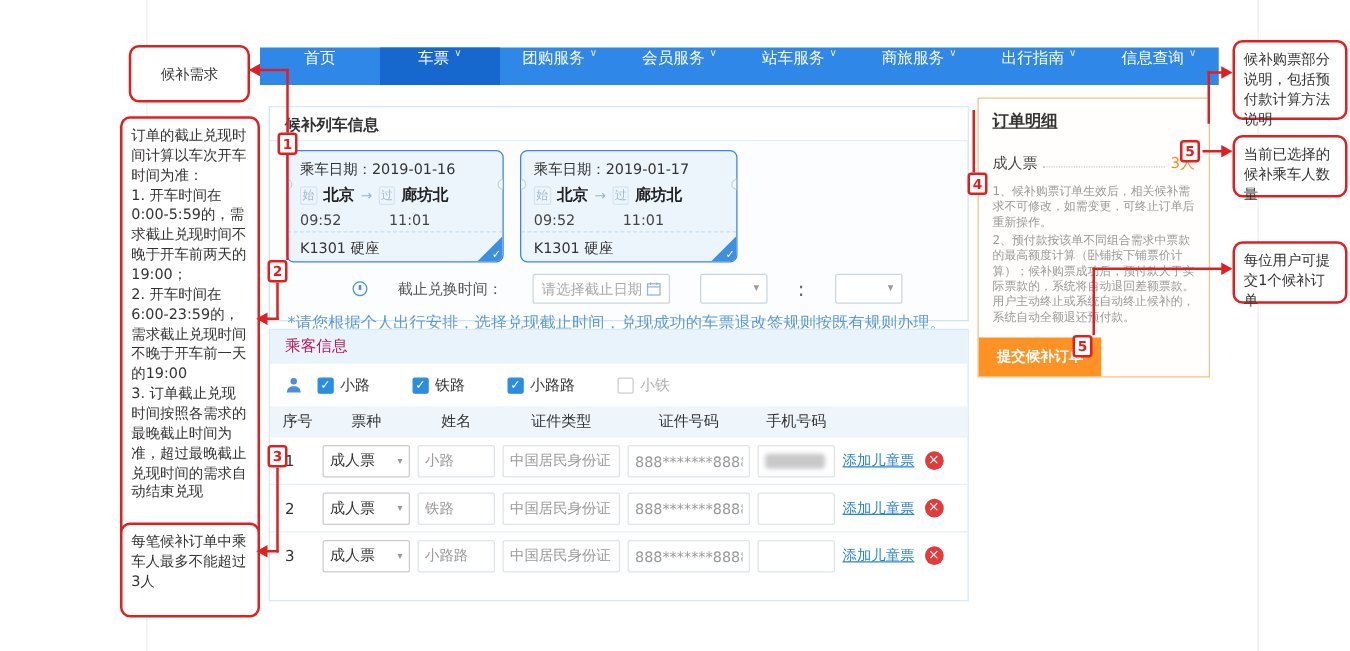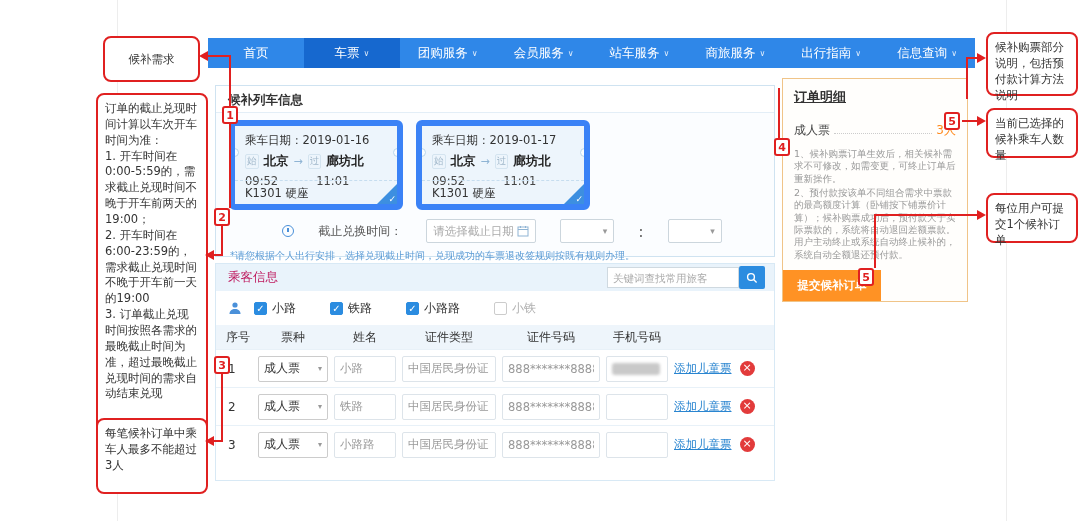--- a/index.html
+++ b/index.html
@@ -2,55 +2,55 @@
 <html><head>
 <meta charset="utf-8">
 <style>
   * { margin:0; padding:0; box-sizing:border-box; }
   body { background:#fff; font-family:"DejaVu Sans","Liberation Sans",sans-serif; }
   #canvas { position:relative; width:1080px; height:521px; background:#fff; overflow:hidden; }
   .edge { position:absolute; top:0; width:1px; height:521px; background:#ededed; }
 
   
   .nav { position:absolute; left:208px; top:38px; width:767px; height:30px; background:#2f87e8; display:flex; }
-  .nav-item { flex:1; display:flex; align-items:center; justify-content:center; color:#fff; font-size:12.5px; cursor:pointer; white-space:nowrap; }
+  .nav-item { flex:1; display:flex; justify-content:center; color:#fff; font-size:12.5px; cursor:pointer; white-space:nowrap; }
   .nav-item.active { background:#1668cf; }
   .nav-caret { font-size:8px; margin-left:4px; opacity:.85; }
 
   
   .callout { position:absolute; border:2px solid #e02020; border-radius:8px; background:#fff; color:#333; font-size:11.5px; line-height:1.38; padding:6px 7px; white-space:pre-line; }
   .mk { position:absolute; width:16px; height:18px; border:2px solid #e02020; border-radius:3px; background:#fff; color:#e02020; font-size:11px; font-weight:bold; display:flex; align-items:center; justify-content:center; z-index:30; }
   .rline { position:absolute; background:#e02020; z-index:25; }
   .arrL { position:absolute; width:0; height:0; border-top:5px solid transparent; border-bottom:5px solid transparent; border-right:9px solid #e02020; z-index:26; }
   .arrR { position:absolute; width:0; height:0; border-top:5px solid transparent; border-bottom:5px solid transparent; border-left:9px solid #e02020; z-index:26; }
 
   
   .panelA { position:absolute; left:215px; top:85px; width:560px; height:172px; border:1px solid #cfe3f1; background:#fbfdff; }
   .panelA-title { height:27px; line-height:27px; padding-left:12px; font-size:12.5px; font-weight:bold; color:#333; background:#fff; border-bottom:1px solid #e3eef7; }
   .cards { display:flex; gap:13px; padding:7px 13px 0; }
-  .tcard { position:relative; width:174px; height:90px; background:#edf5fc; border:6px solid #3b82f6; border-radius:6px; padding:7px 10px 0; font-size:11.5px; color:#333; overflow:hidden; }
+  .tcard { position:relative; width:174px; height:90px; background:#edf5fc; border:1px solid #3b82f6; border-radius:6px; padding:7px 10px 0; font-size:11.5px; color:#333; overflow:hidden; }
   .tcard .notch { position:absolute; width:9px; height:9px; background:#fbfdff; border:1px solid #b9d6ec; border-radius:50%; top:22px; }
   .tcard .notch.l { left:-5px; } .tcard .notch.r { right:-5px; }
   .t-route { margin-top:5px; display:flex; align-items:center; gap:5px; }
   .t-tag { font-size:9.5px; color:#9fb6c9; border:1px solid #d4e4f0; border-radius:2px; padding:0 1px; }
   .t-city { font-size:12.5px; font-weight:bold; color:#222; }
   .t-arrow { color:#8fb4d4; font-size:11px; }
   .t-times { margin-top:4px; color:#444; display:flex; gap:38px; }
   .t-bottom { position:absolute; left:0; right:0; bottom:0; height:24px; line-height:24px; padding-left:10px; border-top:1px dashed #c6ddef; color:#333; }
   .t-check { position:absolute; right:0; bottom:0; width:0; height:0; border-bottom:20px solid #3d8fe0; border-left:20px solid transparent; }
   .t-checkmark { position:absolute; right:1px; bottom:0; color:#fff; font-size:9px; z-index:2; }
   .deadline-row { display:flex; align-items:center; gap:24px; margin:9px 0 0 14px;justify-content:center; }
   .clock-ic { width:12px; height:12px; border:1.5px solid #4a90d9; border-radius:50%; position:relative; }
   .clock-ic:after { content:""; position:absolute; left:4px; top:2px; width:1.5px; height:4px; background:#4a90d9; }
   .dl-label { font-size:12px; color:#555; }
   .inputbox { height:24px; border:1px solid #ccd6dd; background:#fff; border-radius:2px; display:flex; align-items:center; padding:0 6px; color:#aaa; font-size:11.5px; }
   .date-input { width:110px; justify-content:space-between; }
   .mini-select { width:54px; justify-content:flex-end; color:#999; font-size:9px; }
   .dl-colon { color:#666; }
-  .panel-note { margin:6px 0 0 14px; font-size:10px; color:#5b9bd5; }
+  .panel-note { margin:6px 0 0 14px; font-size:13px; color:#5b9bd5; }
 
   
   .panelB { position:absolute; left:215px; top:263px; width:560px; height:218px; border:1px solid #d8e9f5; background:#fff; }
   .pB-head { height:27px; background:#e9f3fb; display:flex; align-items:center; }
   .pB-title { font-size:12.5px; font-weight:normal; color:#be185d; padding-left:12px; flex:1; }
   .search-wrap { display:flex; align-items:center; margin-right:9px; }
   .search-input { width:132px; height:21px; border:1px solid #cfd9e0; background:#fff; font-size:10.5px; color:#555; padding:0 5px; outline:none; font-family:inherit; }
   .search-input::placeholder { color:#aaa; }
   .search-btn { width:26px; height:23px; background:#2b8ce0; border:none; border-radius:2px; display:flex; align-items:center; justify-content:center; cursor:pointer; }
   .quick-row { height:34px; display:flex; align-items:center; padding-left:12px; }
@@ -227,29 +227,20 @@
       <div class="inputbox mini-select">
           <span>▾</span>
         </div>
     </div>
     <div class="panel-note">*请您根据个人出行安排，选择兑现截止时间，兑现成功的车票退改签规则按既有规则办理。</div>
   </div>
 
   <div class="panelB">
     <div class="pB-head">
       <div class="pB-title">乘客信息</div>
-      <div class="search-wrap">
-        <input class="search-input" placeholder="关键词查找常用旅客" style="">
-        <button class="search-btn">
-          <svg width="12" height="12" viewBox="0 0 12 12">
-              <circle cx="5" cy="5" r="3.4" fill="none" stroke="#fff" stroke-width="1.4"></circle>
-              <line x1="7.6" y1="7.6" x2="10.6" y2="10.6" stroke="#fff" stroke-width="1.4"></line>
-            </svg>
-        </button>
-      </div>
     </div>
     <div class="quick-row">
       <svg width="14" height="14" viewBox="0 0 14 14" style="margin-right:12px">
           <circle cx="7" cy="4" r="2.6" fill="#4a90d9"></circle>
           <path d="M1.5 13 C1.5 9.5 4 8 7 8 C10 8 12.5 9.5 12.5 13 Z" fill="#4a90d9"></path>
         </svg>
       <div class="qs-group">
           <span class="cb on">✓</span>
           <span class="qs-label">小路</span>
         </div>

